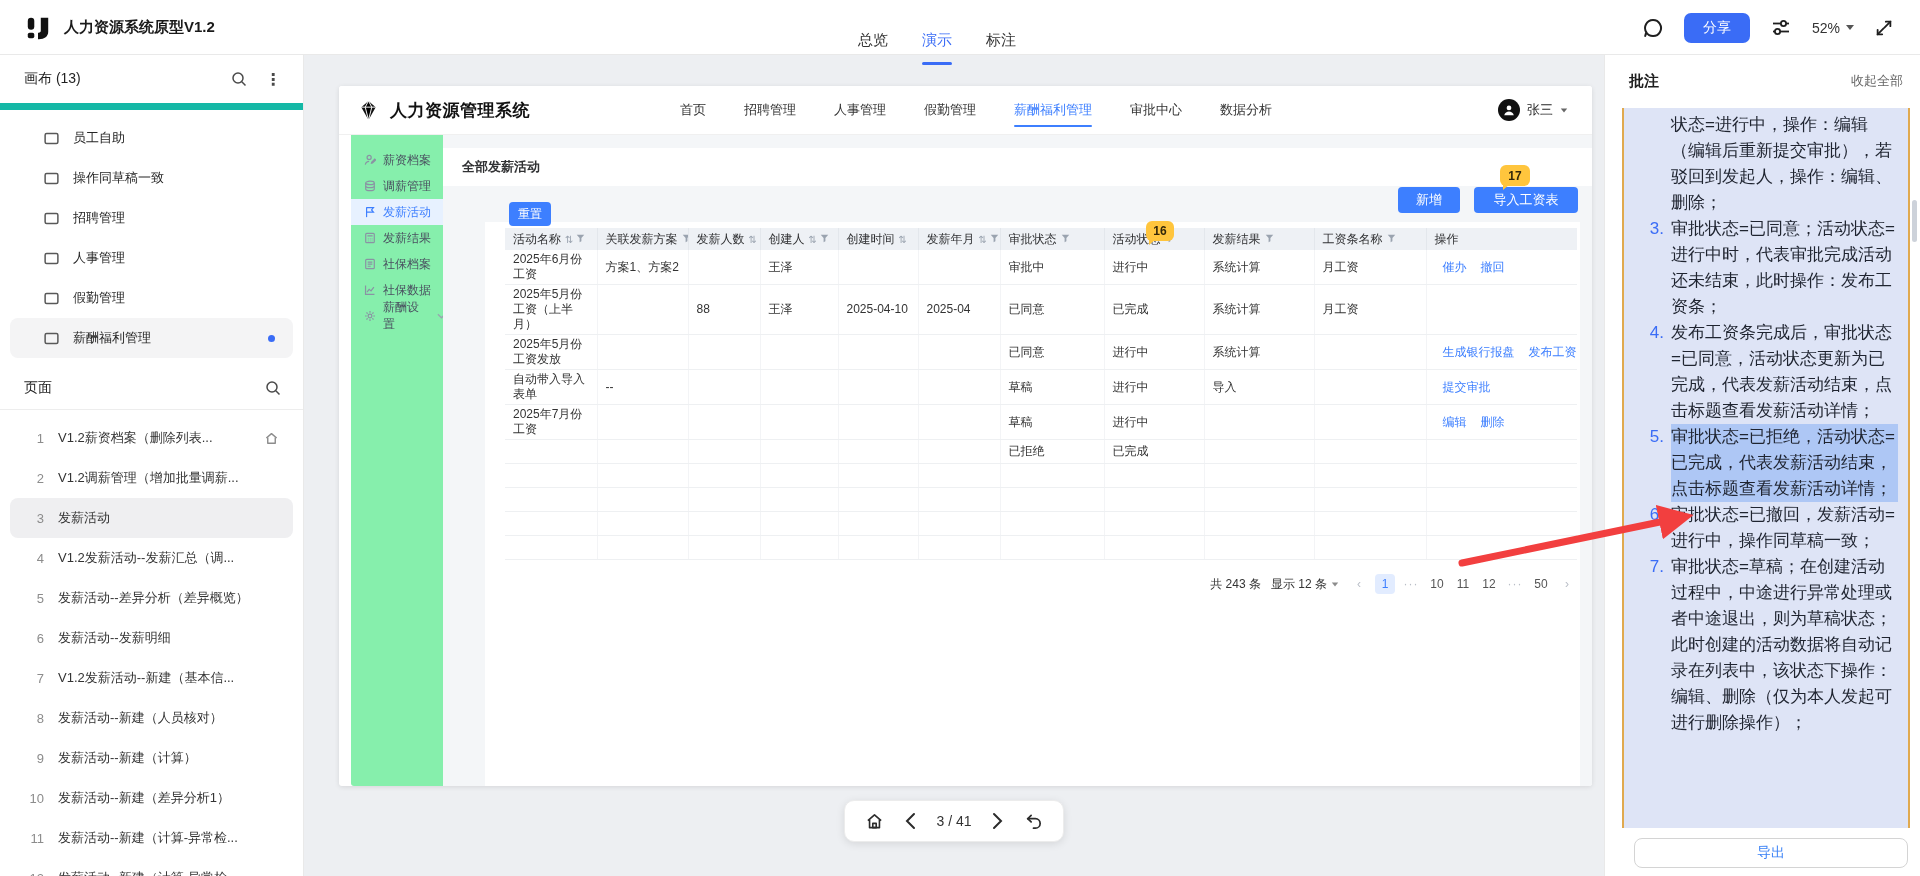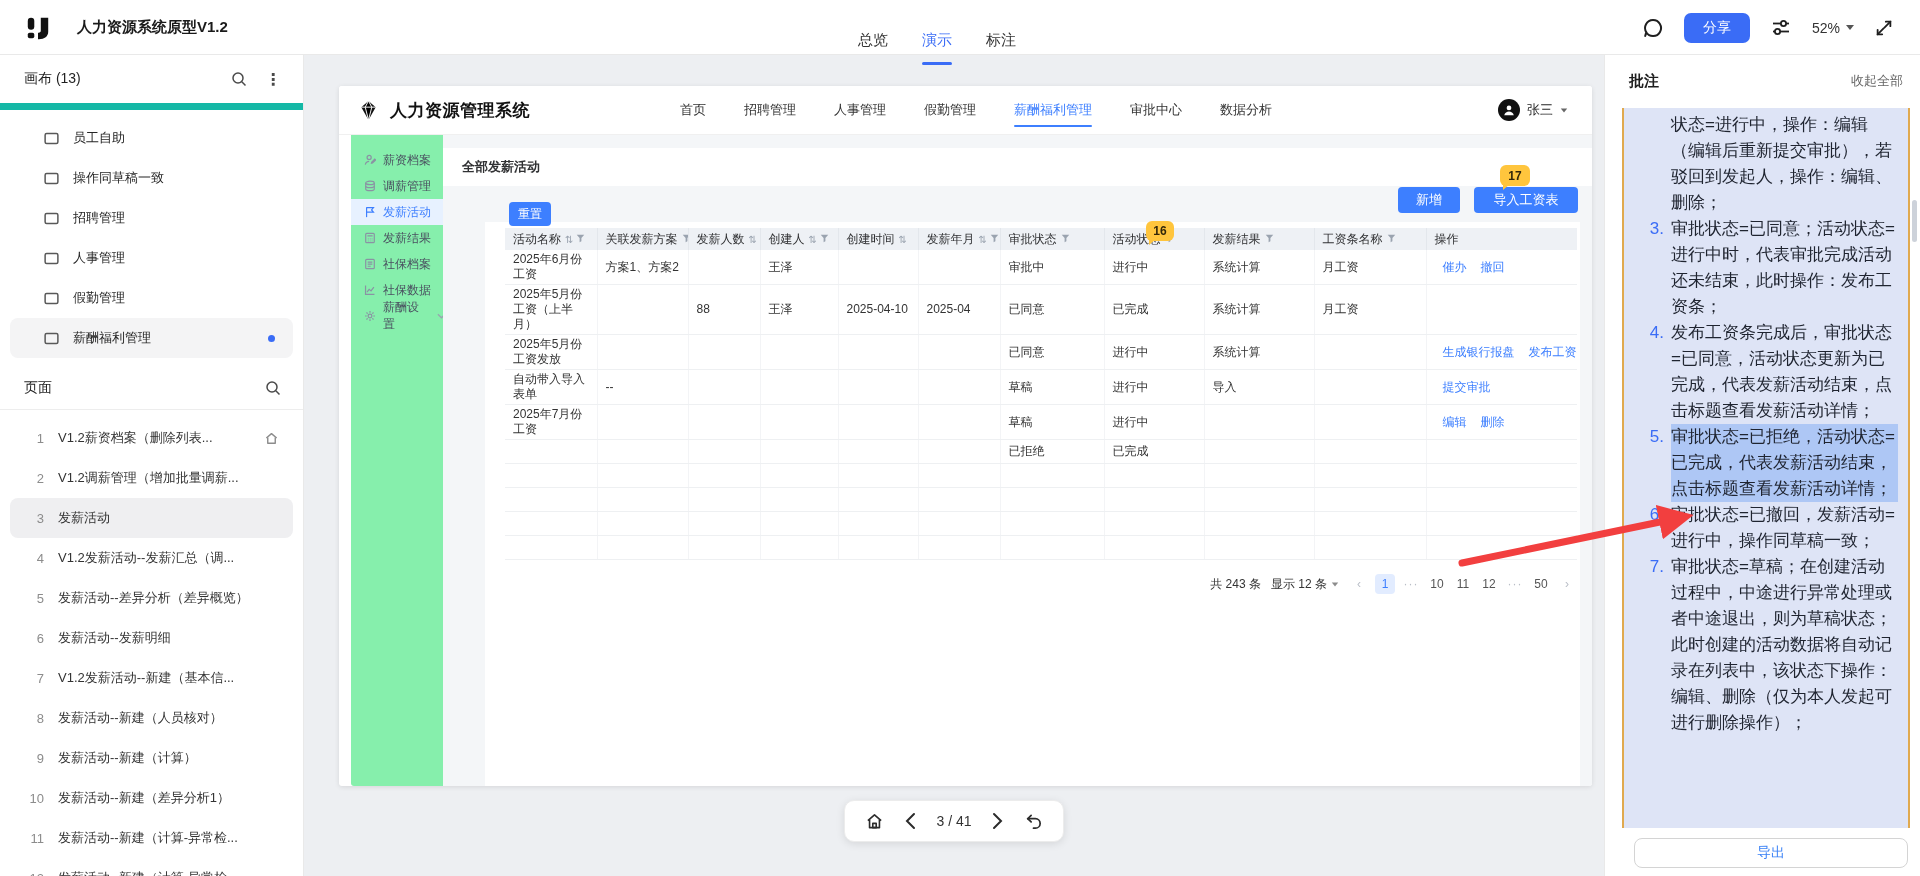--- a/index.html
+++ b/index.html
@@ -3,21 +3,21 @@
 <meta charset="utf-8">
 <style>
   * { margin:0; padding:0; box-sizing:border-box; }
   html,body { width:1920px; height:876px; overflow:hidden; }
   body { font-family:"Liberation Sans","DejaVu Sans",sans-serif; color:#262626; background:#fff; }
   .app { position:relative; width:1920px; height:876px; overflow:hidden; }
   svg { display:block; }
 
   
   .topbar { position:absolute; left:0; top:0; width:1920px; height:55px; background:#fff; border-bottom:1px solid #e9e9e9; z-index:30; }
-  .tb-left { position:absolute; left:25px; top:0; height:55px; display:flex; align-items:center; gap:26px; }
+  .tb-left { position:absolute; left:25px; top:0; height:55px; display:flex; align-items:center; gap:13px; }
   .tb-title { font-size:15px; font-weight:700; color:#1a1a1a; }
   .tb-tabs { position:absolute; left:858px; top:0; height:55px; display:flex; align-items:center; gap:34px; }
   .tb-tab { font-size:15px; color:#333; position:relative; height:55px; display:flex; align-items:center; cursor:pointer;margin-top:25px; }
   .tb-tab.active { color:#3a6cf6; }
   .tb-tab.active::after { content:""; position:absolute; left:50%; transform:translateX(-50%); bottom:3px; width:30px; height:3px; border-radius:2px; background:#3a6cf6; }
   .tb-right { position:absolute; right:26px; top:0; height:55px; display:flex; align-items:center; gap:20px; }
   .btn-share { background:#3a6cf6; color:#fff; font-size:14px; border:none; border-radius:7px; width:66px; height:30px; cursor:pointer; }
   .zoom-ctl { display:flex; align-items:center; gap:6px; font-size:14px; color:#333; cursor:pointer; }
   .caret { width:0; height:0; border-left:4px solid transparent; border-right:4px solid transparent; border-top:5px solid #555; }
 

